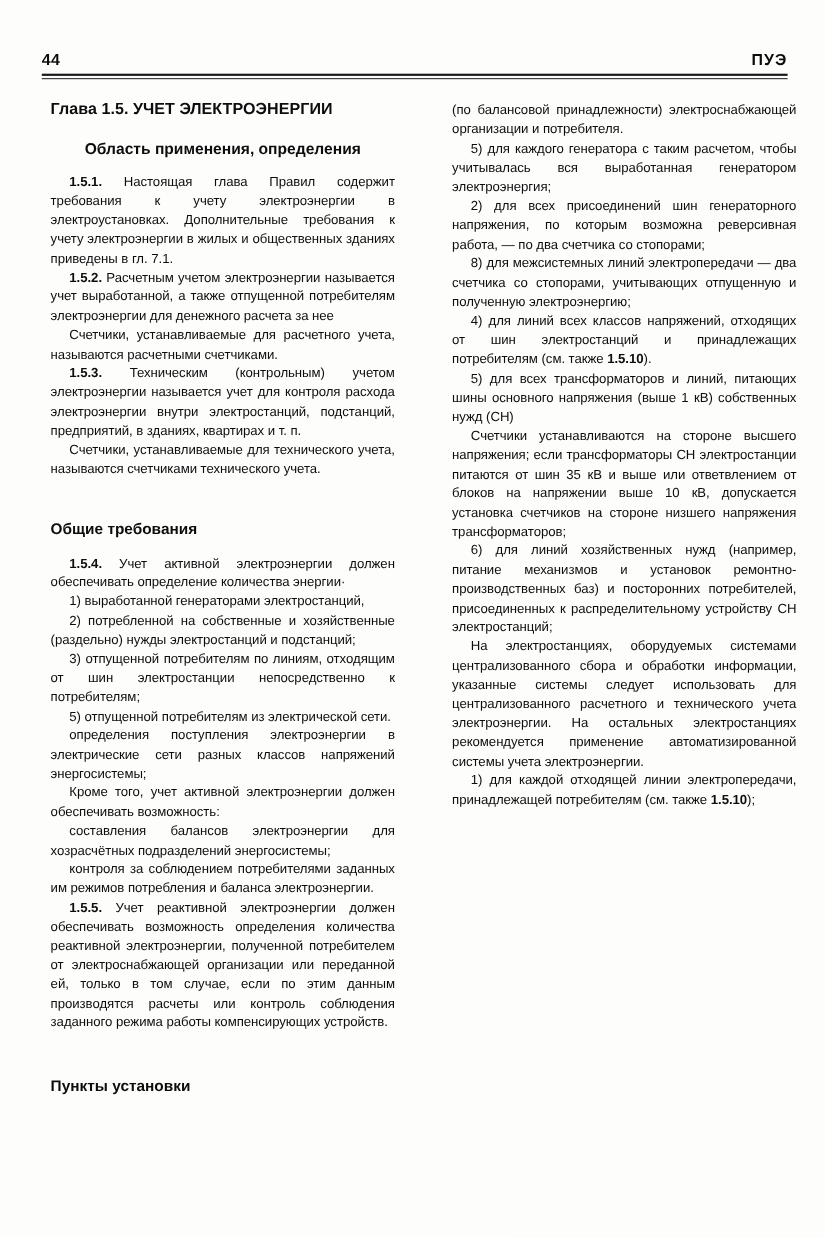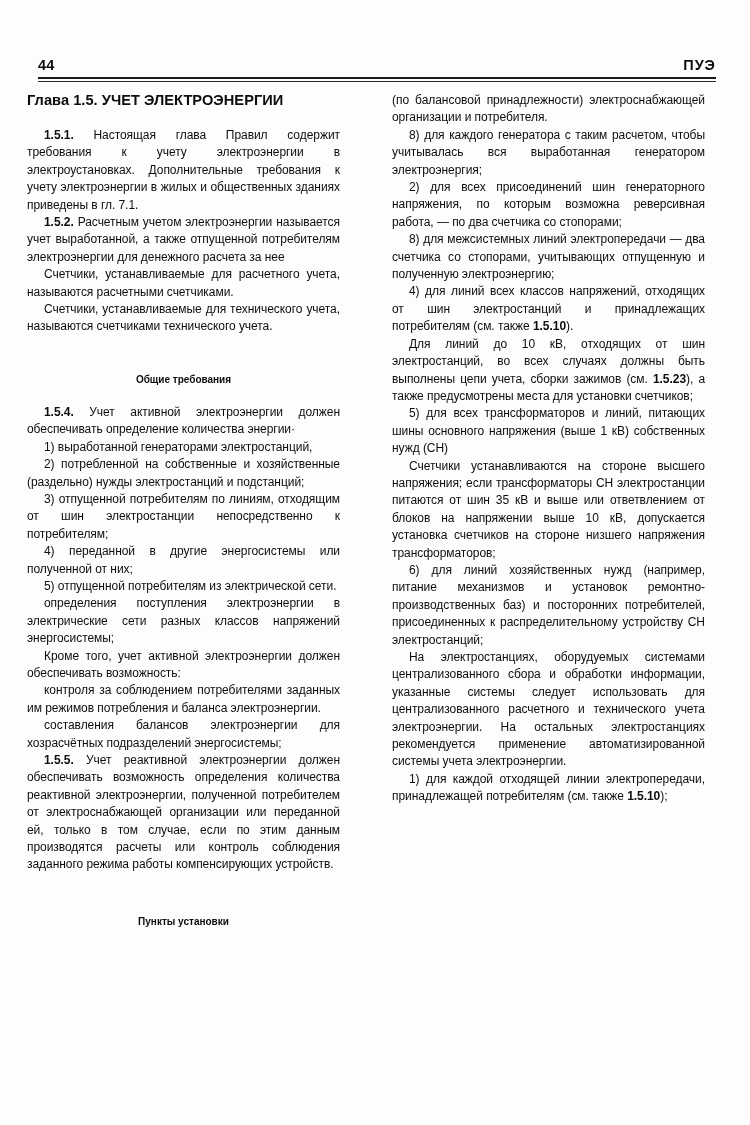--- a/index.html
+++ b/index.html
@@ -22,21 +22,21 @@
     left: 0; top: 0;
     width: 750px;
     height: 1125px;
     background: #fdfdfc;
   }
 
   
   .running-head {
     position: absolute;
     left: 38px;
-    top: 56px;
+    top: 46px;
     width: 678px;
     height: 28px;
   }
   .folio {
     position: absolute;
     left: 0;
     top: 0;
     font-size: 14.5px;
     font-weight: 700;
     letter-spacing: 0.2px;
@@ -65,21 +65,21 @@
   .rule-gap { height: 1.6px; }
   .rule-thin {
     height: 1.2px;
     background: #2a2a2a;
     width: 100%;
   }
 
   
   .columns {
     position: absolute;
-    left: 27px;
+    left: 46px;
     top: 92px;
     width: 678px;
     height: 1012px;
     display: flex;
     gap: 52px;
   }
   .col {
     width: 321px;
     position: relative;
   }
@@ -93,23 +93,23 @@
     letter-spacing: 0.05px;
   }
   .section-head {
     font-size: 14.2px;
     font-weight: 700;
     text-align: center;
     line-height: 18px;
     margin: 0 0 12px 0;
   }
   .section-head-spaced {
-    font-size: 10px;
+    font-size: 14px;
     font-weight: 700;
-    text-align: center;
+    text-align: left;
     line-height: 20px;
     margin: 34px 0 14px 0;
   }
   .section-head-spaced.two-line { margin: 38px 0 14px 0; }
 
   
   p.para {
     margin: 0;
     font-size: 12px;
     line-height: 17.4px;
@@ -137,55 +137,55 @@
       <div class="rule-thin"></div>
     </div>
   </div>
 
   <div class="columns">
 
     <div class="col">
 
       <h1 class="chapter-title">Глава 1.5. УЧЕТ ЭЛЕКТРОЭНЕРГИИ</h1>
 
+      <h2 class="section-head">Область применения, определения</h2>
 
       <p class="para indent"><b class="num">1.5.1.</b> Настоящая глава Правил содержит требования к учету электроэнергии в электроустановках. Дополнительные требования к учету электроэнергии в жилых и общественных зданиях приведены в гл. 7.1.</p>
       <p class="para indent"><b class="num">1.5.2.</b> Расчетным учетом электроэнергии называется учет выработанной, а также отпущенной потребителям электроэнергии для денежного расчета за нее</p>
       <p class="para indent">Счетчики, устанавливаемые для расчетного учета, называются расчетными счетчиками.</p>
+      <p class="para indent"><b class="num">1.5.3.</b> Техническим (контрольным) учетом электроэнергии называется учет для контроля расхода электроэнергии внутри электростанций, подстанций, предприятий, в зданиях, квартирах и т. п.</p>
       <p class="para indent">Счетчики, устанавливаемые для технического учета, называются счетчиками технического учета.</p>
 
       <h2 class="section-head-spaced">Общие требования</h2>
 
       <p class="para indent"><b class="num">1.5.4.</b> Учет активной электроэнергии должен обеспечивать определение количества энергии·</p>
       <p class="para indent">1) выработанной генераторами электростанций,</p>
       <p class="para indent">2) потребленной на собственные и хозяйственные (раздельно) нужды электростанций и подстанций;</p>
       <p class="para indent">3) отпущенной потребителям по линиям, отходящим от шин электростанции непосредственно к потребителям;</p>
-      <p class="para indent">4) переданной в другие энергосистемы или полученной от них;</p>
       <p class="para indent">5) отпущенной потребителям из электрической сети.</p>
       <p class="para indent">определения поступления электроэнергии в электрические сети разных классов напряжений энергосистемы;</p>
       <p class="para indent">Кроме того, учет активной электроэнергии должен обеспечивать возможность:</p>
+      <p class="para indent">составления балансов электроэнергии для хозрасчётных подразделений энергосистемы;</p>
       <p class="para indent">контроля за соблюдением потребителями заданных им режимов потребления и баланса электроэнергии.</p>
-      <p class="para indent">составления балансов электроэнергии для хозрасчётных подразделений энергосистемы;</p>
       <p class="para indent"><b class="num">1.5.5.</b> Учет реактивной электроэнергии должен обеспечивать возможность определения количества реактивной электроэнергии, полученной потребителем от электроснабжающей организации или переданной ей, только в том случае, если по этим данным производятся расчеты или контроль соблюдения заданного режима работы компенсирующих устройств.</p>
 
       <h2 class="section-head-spaced two-line">
         <span>Пункты установки</span><br>
         
       </h2>
 
     </div>
 
     <div class="col">
 
       <p class="para noindent">(по балансовой принадлежности) электроснабжающей организации и потребителя.</p>
-      <p class="para indent">8) для каждого генератора с таким расчетом, чтобы учитывалась вся выработанная генератором электроэнергия;</p>
+      <p class="para indent">5) для каждого генератора с таким расчетом, чтобы учитывалась вся выработанная генератором электроэнергия;</p>
       <p class="para indent">2) для всех присоединений шин генераторного напряжения, по которым возможна реверсивная работа, — по два счетчика со стопорами;</p>
       <p class="para indent">8) для межсистемных линий электропередачи — два счетчика со стопорами, учитывающих отпущенную и полученную электроэнергию;</p>
       <p class="para indent">4) для линий всех классов напряжений, отходящих от шин электростанций и принадлежащих потребителям (см. также <span class="ref">1.5.10</span>).</p>
-      <p class="para indent">Для линий до 10 кВ, отходящих от шин электростанций, во всех случаях должны быть выполнены цепи учета, сборки зажимов (см. <span class="ref">1.5.23</span>), а также предусмотрены места для установки счетчиков;</p>
       <p class="para indent">5) для всех трансформаторов и линий, питающих шины основного напряжения (выше 1 кВ) собственных нужд (СН)</p>
       <p class="para indent">Счетчики устанавливаются на стороне высшего напряжения; если трансформаторы СН электростанции питаются от шин 35 кВ и выше или ответвлением от блоков на напряжении выше 10 кВ, допускается установка счетчиков на стороне низшего напряжения трансформаторов;</p>
       <p class="para indent">6) для линий хозяйственных нужд (например, питание механизмов и установок ремонтно-производственных баз) и посторонних потребителей, присоединенных к распределительному устройству СН электростанций;</p>
       <p class="para indent">На электростанциях, оборудуемых системами централизованного сбора и обработки информации, указанные системы следует использовать для централизованного расчетного и технического учета электроэнергии. На остальных электростанциях рекомендуется применение автоматизированной системы учета электроэнергии.</p>
       <p class="para indent">1) для каждой отходящей линии электропередачи, принадлежащей потребителям (см. также <span class="ref">1.5.10</span>);</p>
 
     </div>
 
   </div>
 </div>

